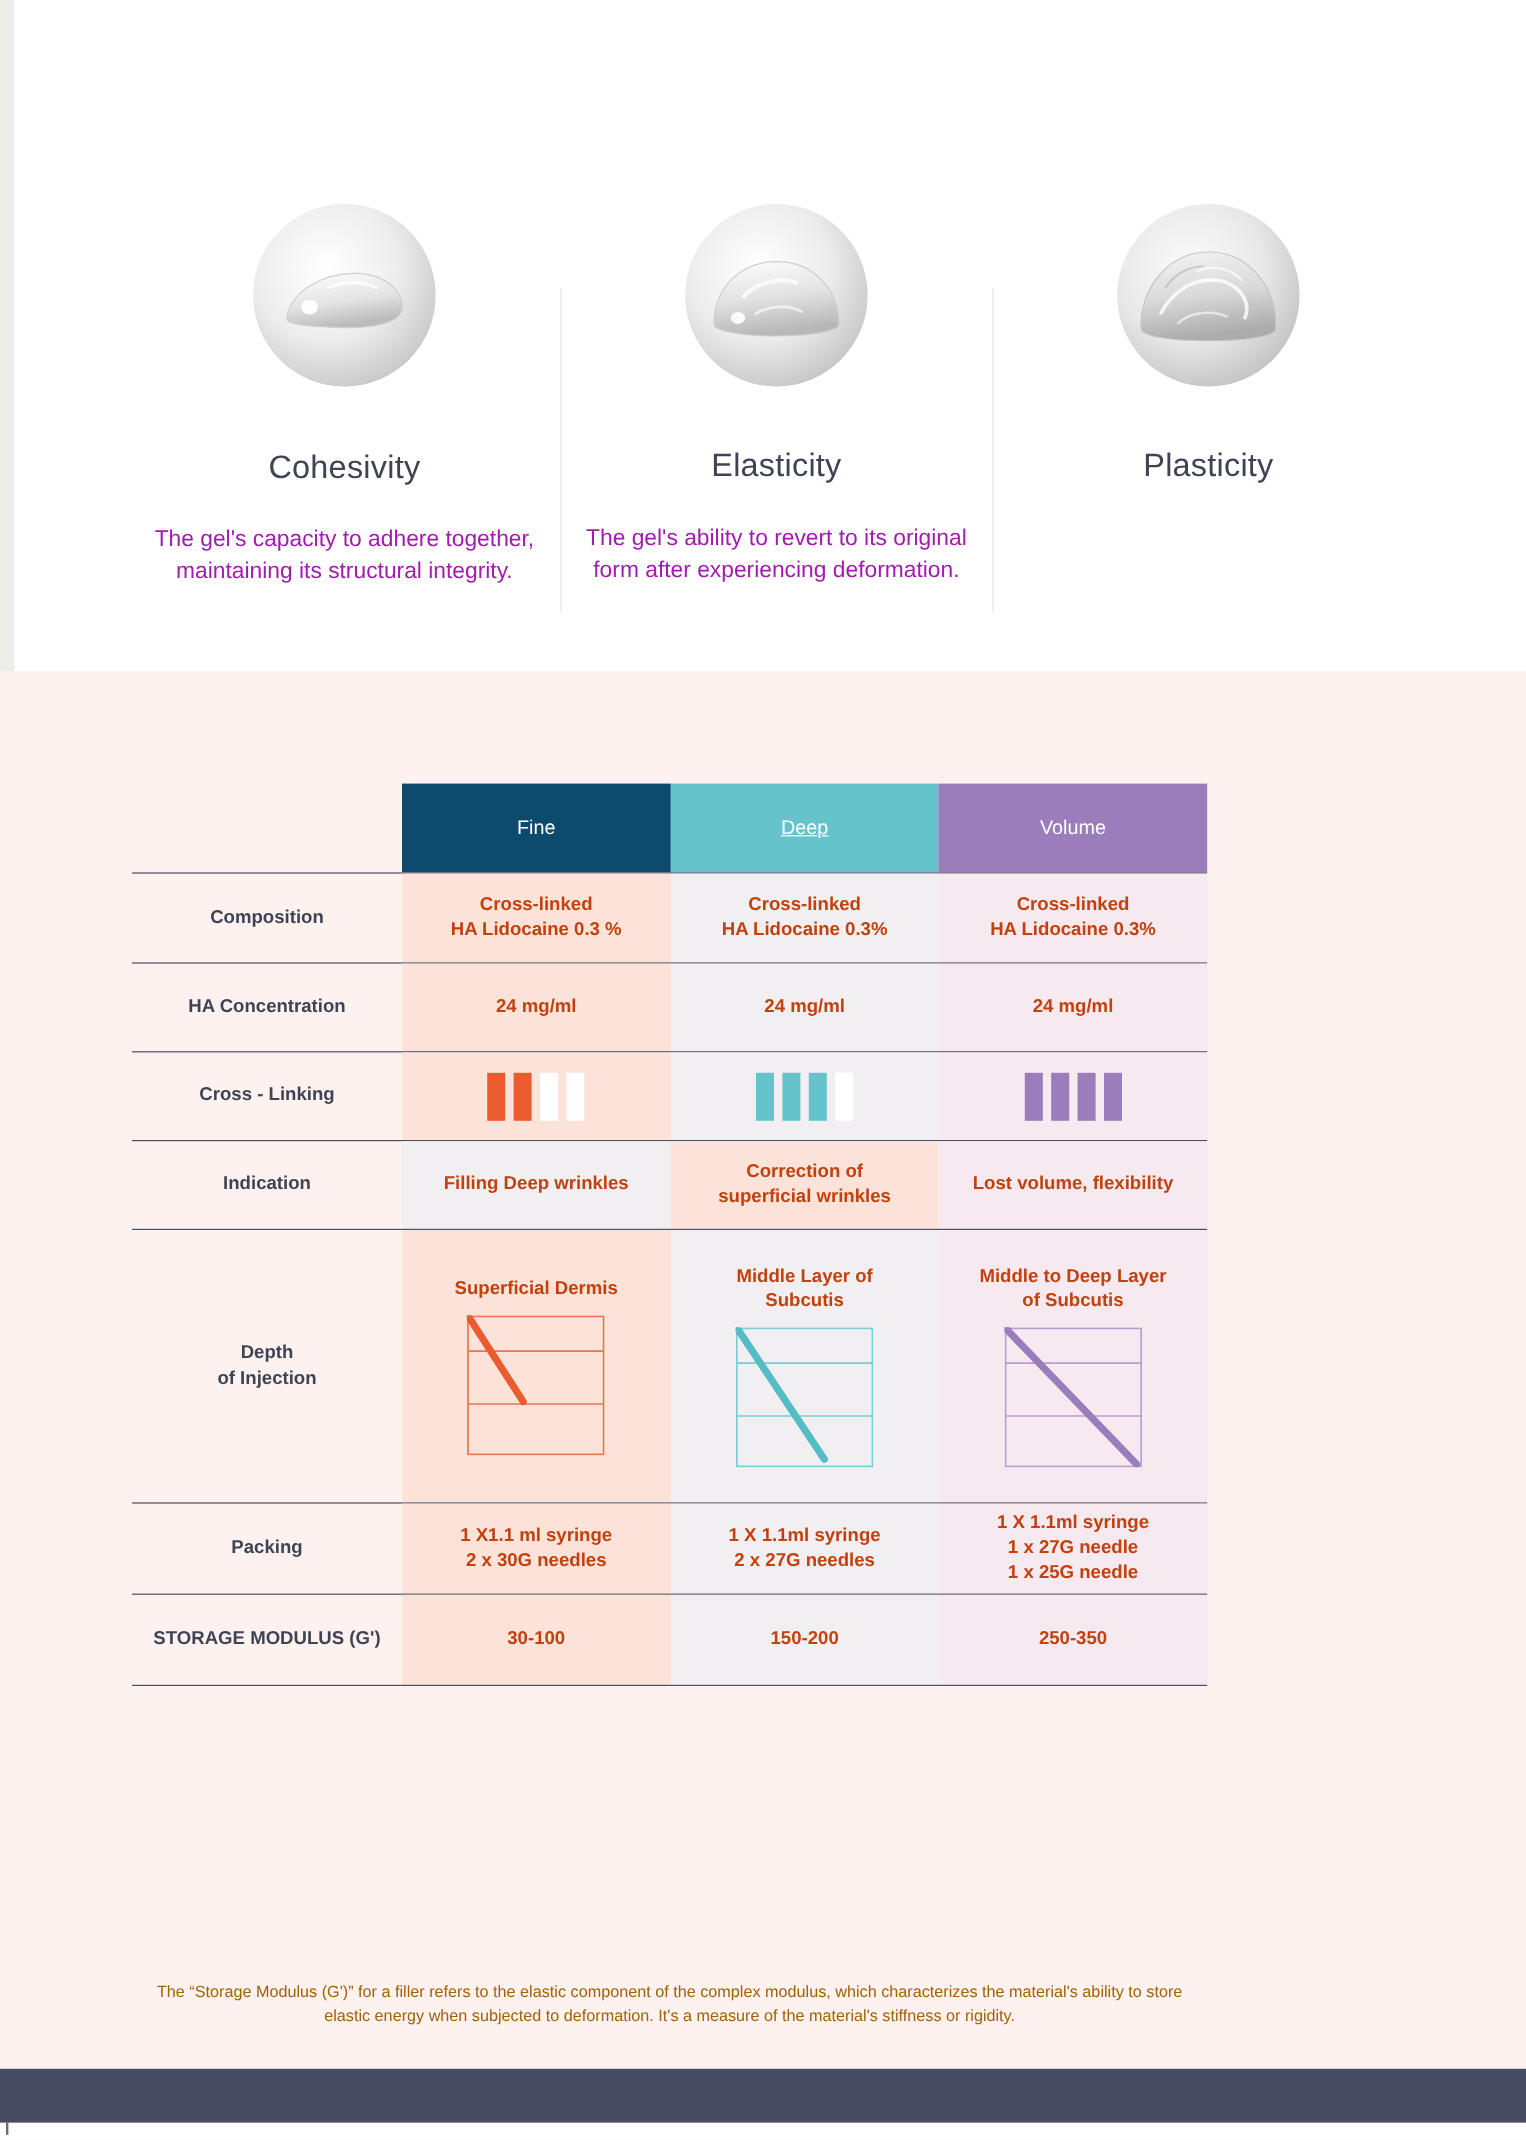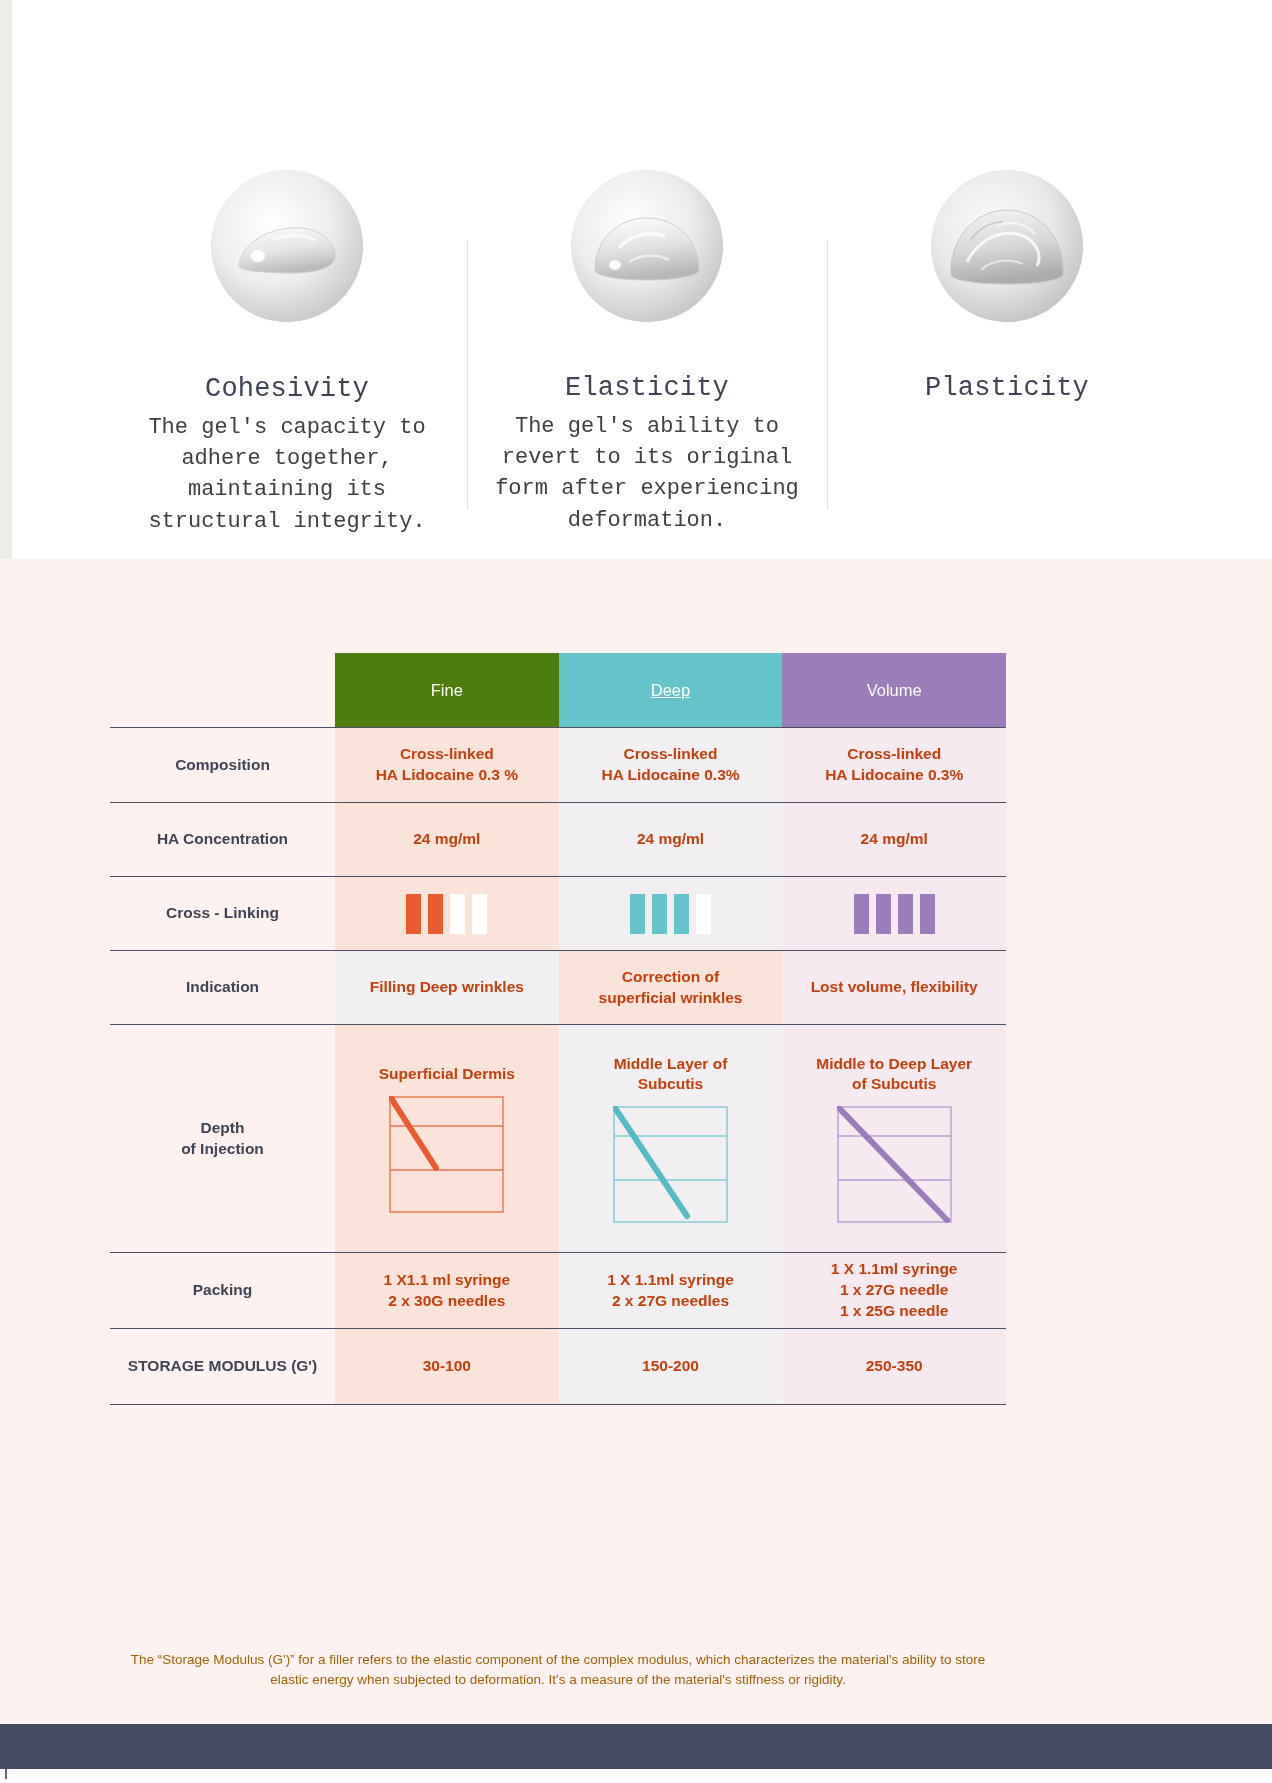--- a/index.html
+++ b/index.html
@@ -22,41 +22,41 @@
     background: #ecece8;
   }
   .features {
     position: absolute; left: 22px; top: 0; width: 1250px; height: 637px;
     display: flex; align-items: flex-start; justify-content: center;
     padding-top: 170px;
   }
   .feature {
     position: relative;
     width: 360px;
-    display: flex; flex-direction: column; align-items: center; font-family: Liberation Mono, monospace;
+    display: flex; flex-direction: column; align-items: center;
   }
   .feature + .feature::before {
     content: "";
     position: absolute; left: 0; top: 70px; width: 1px; height: 270px;
     background: #e4e4e4;
   }
   .blob-wrap {
     width: 152px; height: 152px; border-radius: 50%;
     background: radial-gradient(circle at 38% 30%, #fcfcfc 0%, #e9e9e9 48%, #c9c9c9 78%, #bdbdbd 100%);
     display: flex; align-items: center; justify-content: center;
     overflow: hidden;
   }
   .blob-wrap svg { display: block; }
   .feature-title {
     margin-top: 51px;
     font-size: 27px; font-weight: 400; color: #3f4454; letter-spacing: .2px;
   }
   .feature-desc {
-    margin-top: 8px;
-    font-size: 22px; line-height: 1.42; color: #404040; text-align: center;
+    margin-top: 32px;
+    font-size: 19px; line-height: 1.42; color: #a21caf; text-align: center;
     width: 320px;
   }
   .feature:nth-child(1) .feature-title { margin-top: 52px; }
   .feature:nth-child(3) .feature-desc { width: 300px; }
 
   
   .lower {
     position: absolute; left: 0; top: 559px; width: 1272px; height: 1165px;
     background: #fdf2f0;
   }
@@ -65,21 +65,21 @@
   .table {
     position: absolute; left: 110px; top: 653px; width: 896px;
   }
   .thead { display: flex; }
   .th-spacer { width: 225px; flex: 0 0 225px; }
   .th {
     flex: 1 1 0; height: 74px;
     display: flex; align-items: center; justify-content: center;
     color: #ffffff; font-size: 16.5px; font-weight: 400;
   }
-  .th.fine { background: #4d7c0f; }
+  .th.fine { background: #0c4a6e; }
   .th.deep { background: #65c4cb; text-decoration: underline; }
   .th.volume { background: #9a7dba; }
 
   .row {
     display: flex; border-top: 1.4px solid #4d4f63;
     position: relative;
   }
   .row.no-rule { border-top: none; }
   .cell-label {
     width: 225px; flex: 0 0 225px;

